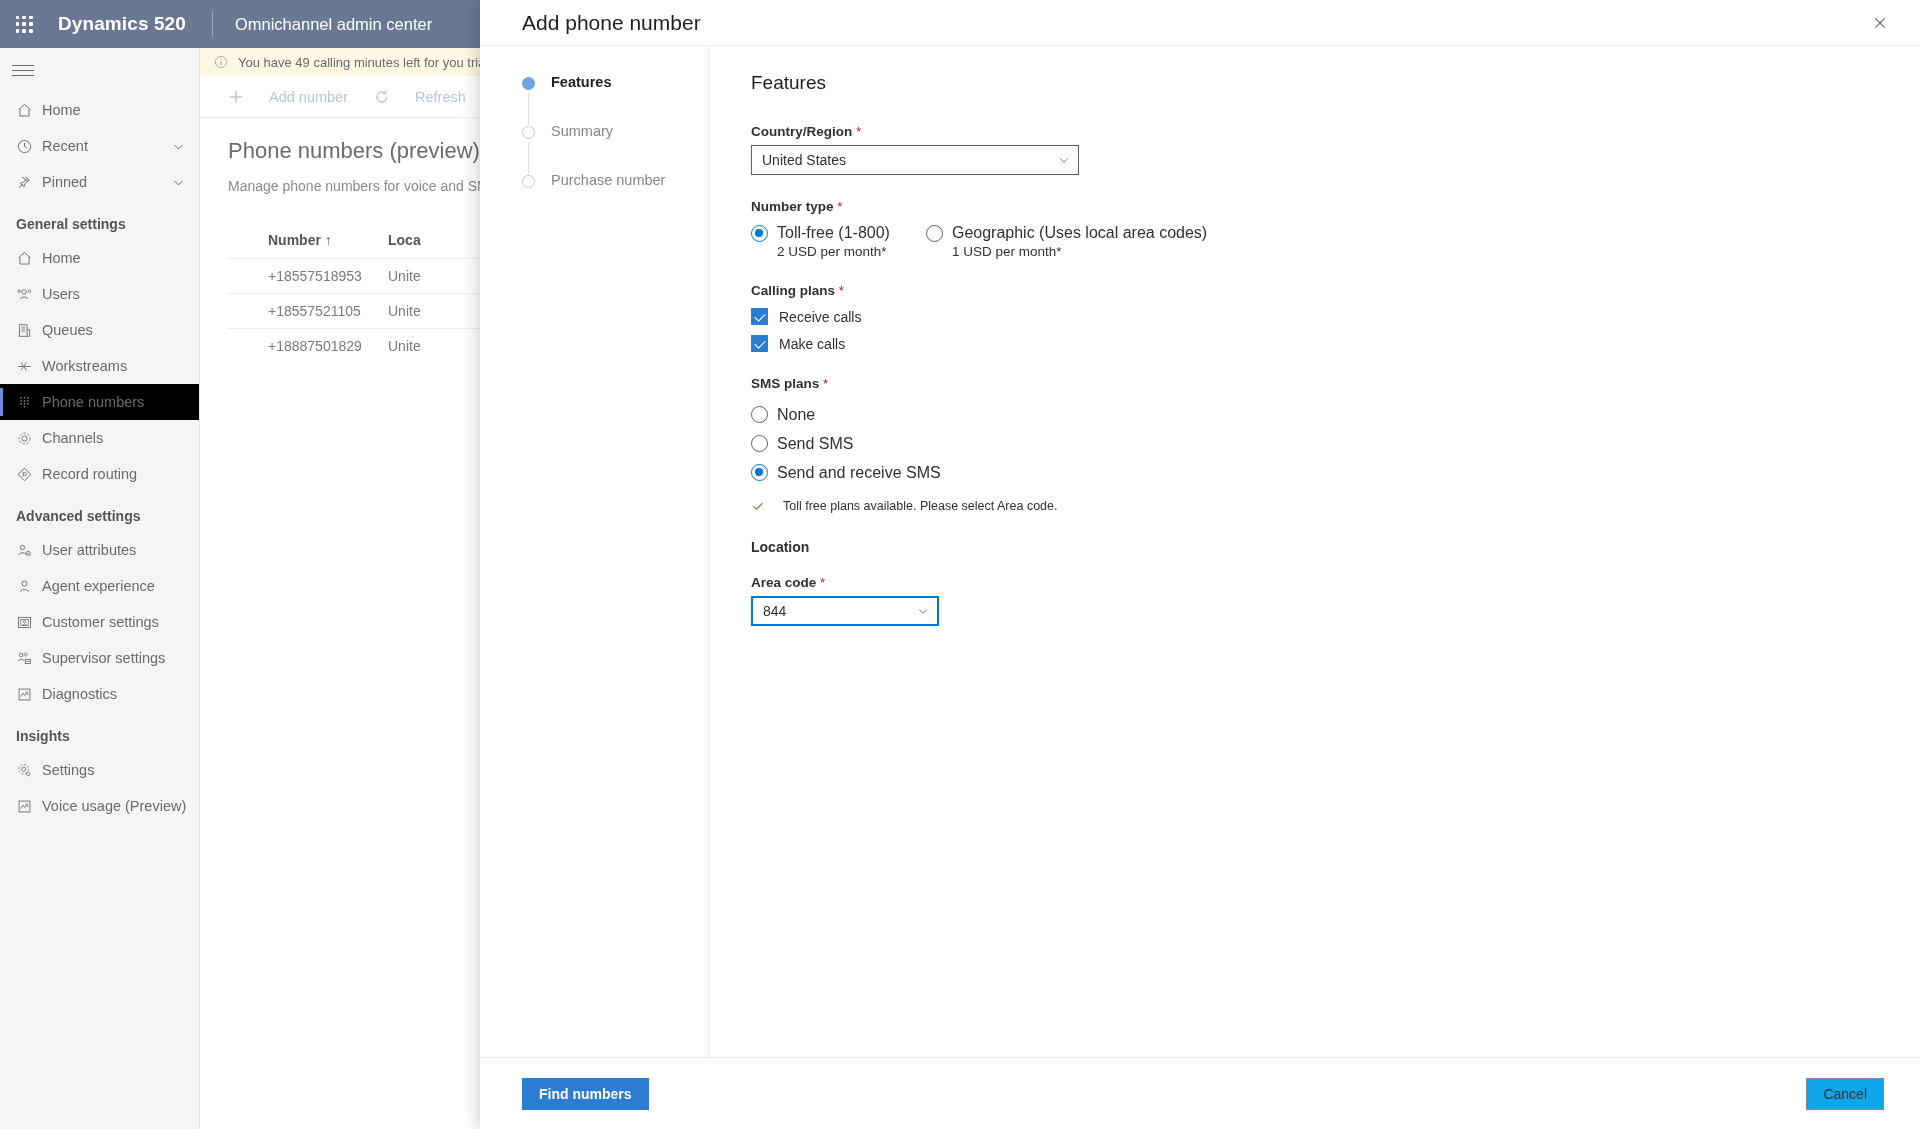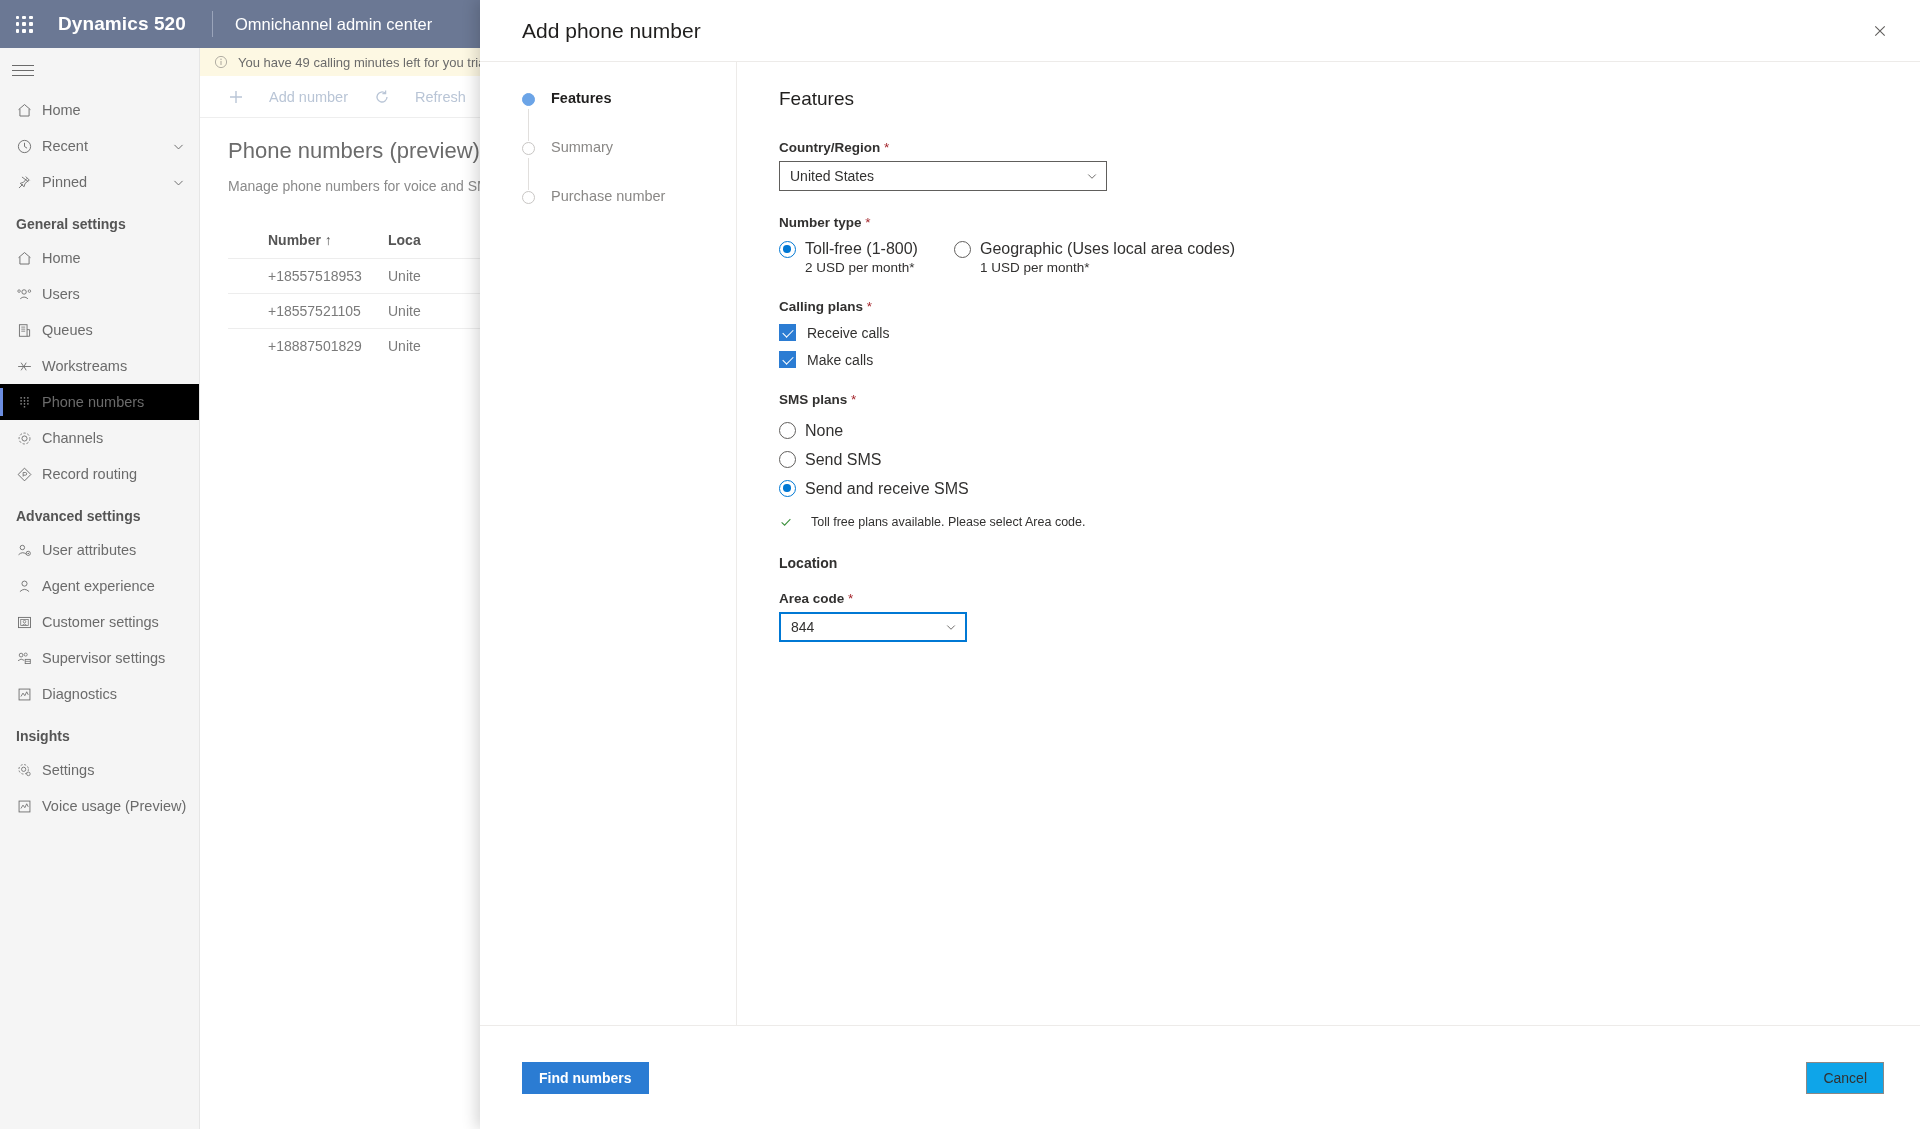--- a/index.html
+++ b/index.html
@@ -78,29 +78,29 @@
   #tbl .hrow { display:flex; color:#555; font-weight:bold; padding: 8px 0 10px 0; }
   #tbl .row { display:flex; color:#7a7a7a; border-top: 1px solid #ededed; height: 35px; align-items:center; }
   .c-num { width: 160px; padding-left: 40px; }
   .c-loc { width: 230px; }
   #panel {
     position: absolute; left: 480px; top: 0; width: 1440px; height: 1129px;
     background: #ffffff; box-shadow: -4px 0 14px rgba(0,0,0,0.16);
     display: flex; flex-direction: column;
   }
   #panel-head {
-    height: 62px; flex: none; display: flex; align-items: center;
+    height: 46px; flex: none; display: flex; align-items: center;
     padding: 0 20px 0 42px; border-bottom: 1px solid #edebe9;
   }
   #panel-title { font-size: 21px; color: #201f1e; }
   #close-btn {
     margin-left: auto; width: 40px; height: 40px; display:flex; align-items:center; justify-content:center;
     cursor: pointer; color: #605e5c; font-size: 17px;
   }
-  #panel-body { flex: 1 1 auto; display: flex; min-height: 0; gap: 28px; }
+  #panel-body { flex: 1 1 auto; display: flex; min-height: 0; }
 
   #stepper {
     width: 228px; flex: none; padding: 28px 0 0 42px; position: relative;
   }
   .step { display: flex; align-items: flex-start; height: 49px; position: relative; }
   .step .dot {
     width: 13px; height: 13px; border-radius: 50%; flex: none; margin-top: 3px; margin-right: 16px;
     background: #ffffff; border: 1.4px solid #c8c6c4; box-sizing: border-box;
   }
   .step.active .dot { background: #6ba4e7; border-color: #6ba4e7; }
@@ -165,21 +165,21 @@
 
   .sms-opt { display:flex; align-items:center; margin-top: 11px; cursor:pointer; }
 
   #availnote { display:flex; align-items:center; margin-top: 18px; font-size: 12.5px; color: #323130; }
   #availnote .chk { width: 22px; color: #3a8f3a; font-size: 13px; }
   #availnote .txt { margin-left: 10px; }
 
   #loc-h { font-size: 14px; font-weight: bold; color: #323130; margin-top: 26px; }
 
   #panel-foot {
-    flex: none; height: 104px; border-top: 1px solid #edebe9;
+    flex: none; height: 72px; border-top: 1px solid #edebe9;
     display: flex; align-items: center; padding: 0 36px 0 42px;
   }
   .btn {
     height: 32px; min-width: 80px; padding: 0 16px; font-size: 14px; cursor: pointer;
     display: flex; align-items: center; justify-content: center; border: 1px solid transparent;
   }
   .btn.primary { background: #2b7cd3; color: #ffffff; font-weight: bold; min-width: 105px; }
   .btn.ghost { background: #0ea5e9; color: #323130; border: 1px solid #8a8886; margin-left: auto; min-width: 64px; }
 </style>
 </head>

